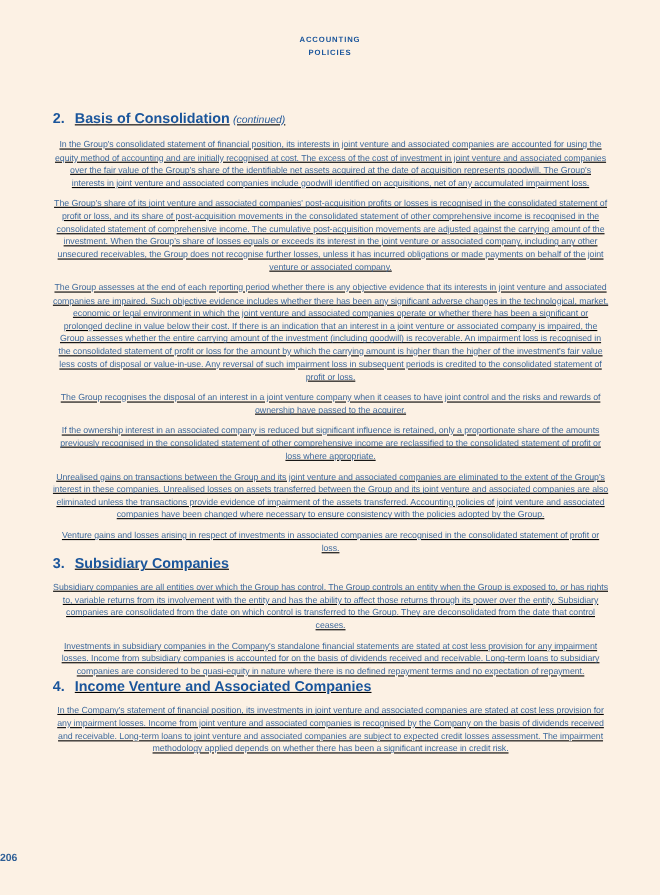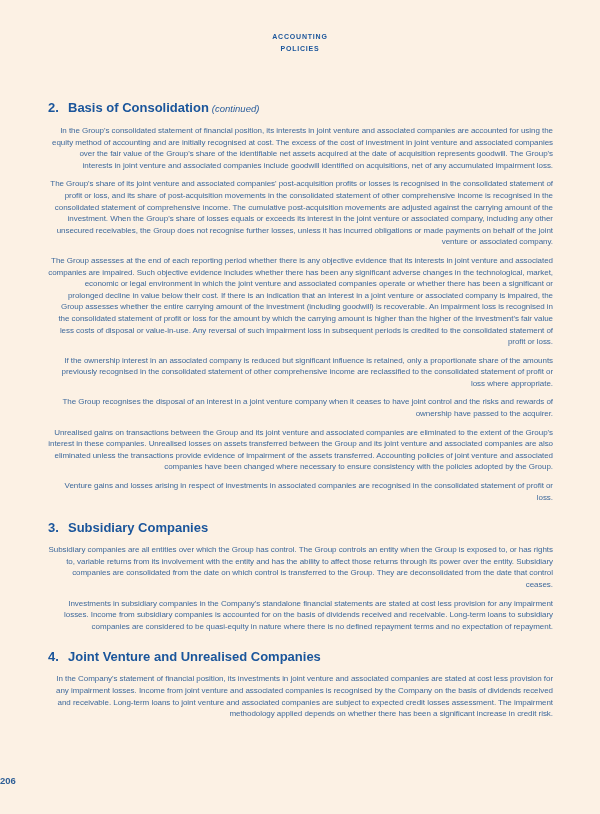--- a/index.html
+++ b/index.html
@@ -26,24 +26,25 @@
     font-weight: bold;
     letter-spacing: 0.8px;
     line-height: 12px;
   }
 
   .content {
     position: absolute;
     top: 100px;
     left: 48px;
     width: 505px;
+    text-decoration: underline;
   }
 
   .content section { margin: 0; }
-  .content section + section { margin-top: 17px; }
+  .content section + section { }
 
   h2.sec-heading {
     margin: 0 0 9px 0;
     font-size: 13px;
     font-weight: bold;
     color: #1a559b;
     line-height: 15px;
   }
   .sec-num { display: inline-block; width: 20px; }
   .sec-suffix {
@@ -53,21 +54,21 @@
     margin-left: 3px;
     color: #2a5d9b;
   }
 
   p.body-para {
     margin: 0 0 7px 0;
     font-size: 8px;
     line-height: 11.6px;
     letter-spacing: -0.05px;
     color: #3f6a9c;
-    text-align: right;
+    text-align: center;
   }
   p.body-para:last-child { margin-bottom: 0; }
 
   .page-number {
     position: absolute;
     top: 775px;
     left: 0;
     width: 100%;
     text-align: left;
     font-size: 9.5px;
@@ -87,37 +88,37 @@
 
   <main class="content">
 
     <section>
       <h2 class="sec-heading">
         <span class="sec-num">2.</span><span class="sec-title">Basis of Consolidation</span><span class="sec-suffix">(continued)</span>
       </h2>
       <p class="body-para">In the Group's consolidated statement of financial position, its interests in joint venture and associated companies are accounted for using the equity method of accounting and are initially recognised at cost. The excess of the cost of investment in joint venture and associated companies over the fair value of the Group's share of the identifiable net assets acquired at the date of acquisition represents goodwill. The Group's interests in joint venture and associated companies include goodwill identified on acquisitions, net of any accumulated impairment loss.</p>
       <p class="body-para">The Group's share of its joint venture and associated companies' post-acquisition profits or losses is recognised in the consolidated statement of profit or loss, and its share of post-acquisition movements in the consolidated statement of other comprehensive income is recognised in the consolidated statement of comprehensive income. The cumulative post-acquisition movements are adjusted against the carrying amount of the investment. When the Group's share of losses equals or exceeds its interest in the joint venture or associated company, including any other unsecured receivables, the Group does not recognise further losses, unless it has incurred obligations or made payments on behalf of the joint venture or associated company.</p>
       <p class="body-para">The Group assesses at the end of each reporting period whether there is any objective evidence that its interests in joint venture and associated companies are impaired. Such objective evidence includes whether there has been any significant adverse changes in the technological, market, economic or legal environment in which the joint venture and associated companies operate or whether there has been a significant or prolonged decline in value below their cost. If there is an indication that an interest in a joint venture or associated company is impaired, the Group assesses whether the entire carrying amount of the investment (including goodwill) is recoverable. An impairment loss is recognised in the consolidated statement of profit or loss for the amount by which the carrying amount is higher than the higher of the investment's fair value less costs of disposal or value-in-use. Any reversal of such impairment loss in subsequent periods is credited to the consolidated statement of profit or loss.</p>
+      <p class="body-para">The Group recognises the disposal of an interest in a joint venture company when it ceases to have joint control and the risks and rewards of ownership have passed to the acquirer.</p>
       <p class="body-para">If the ownership interest in an associated company is reduced but significant influence is retained, only a proportionate share of the amounts previously recognised in the consolidated statement of other comprehensive income are reclassified to the consolidated statement of profit or loss where appropriate.</p>
-      <p class="body-para">The Group recognises the disposal of an interest in a joint venture company when it ceases to have joint control and the risks and rewards of ownership have passed to the acquirer.</p>
       <p class="body-para">Unrealised gains on transactions between the Group and its joint venture and associated companies are eliminated to the extent of the Group's interest in these companies. Unrealised losses on assets transferred between the Group and its joint venture and associated companies are also eliminated unless the transactions provide evidence of impairment of the assets transferred. Accounting policies of joint venture and associated companies have been changed where necessary to ensure consistency with the policies adopted by the Group.</p>
       <p class="body-para">Venture gains and losses arising in respect of investments in associated companies are recognised in the consolidated statement of profit or loss.</p>
     </section>
 
     <section>
       <h2 class="sec-heading">
         <span class="sec-num">3.</span><span class="sec-title">Subsidiary Companies</span>
       </h2>
       <p class="body-para">Subsidiary companies are all entities over which the Group has control. The Group controls an entity when the Group is exposed to, or has rights to, variable returns from its involvement with the entity and has the ability to affect those returns through its power over the entity. Subsidiary companies are consolidated from the date on which control is transferred to the Group. They are deconsolidated from the date that control ceases.</p>
       <p class="body-para">Investments in subsidiary companies in the Company's standalone financial statements are stated at cost less provision for any impairment losses. Income from subsidiary companies is accounted for on the basis of dividends received and receivable. Long-term loans to subsidiary companies are considered to be quasi-equity in nature where there is no defined repayment terms and no expectation of repayment.</p>
     </section>
 
     <section>
       <h2 class="sec-heading">
-        <span class="sec-num">4.</span><span class="sec-title">Joint Venture and Unrealised Companies</span>
+        <span class="sec-num">4.</span><span class="sec-title">Income Venture and Associated Companies</span>
       </h2>
       <p class="body-para">In the Company's statement of financial position, its investments in joint venture and associated companies are stated at cost less provision for any impairment losses. Income from joint venture and associated companies is recognised by the Company on the basis of dividends received and receivable. Long-term loans to joint venture and associated companies are subject to expected credit losses assessment. The impairment methodology applied depends on whether there has been a significant increase in credit risk.</p>
     </section>
 
   </main>
 
   <footer>
     <div class="page-number">206</div>
   </footer>
 

